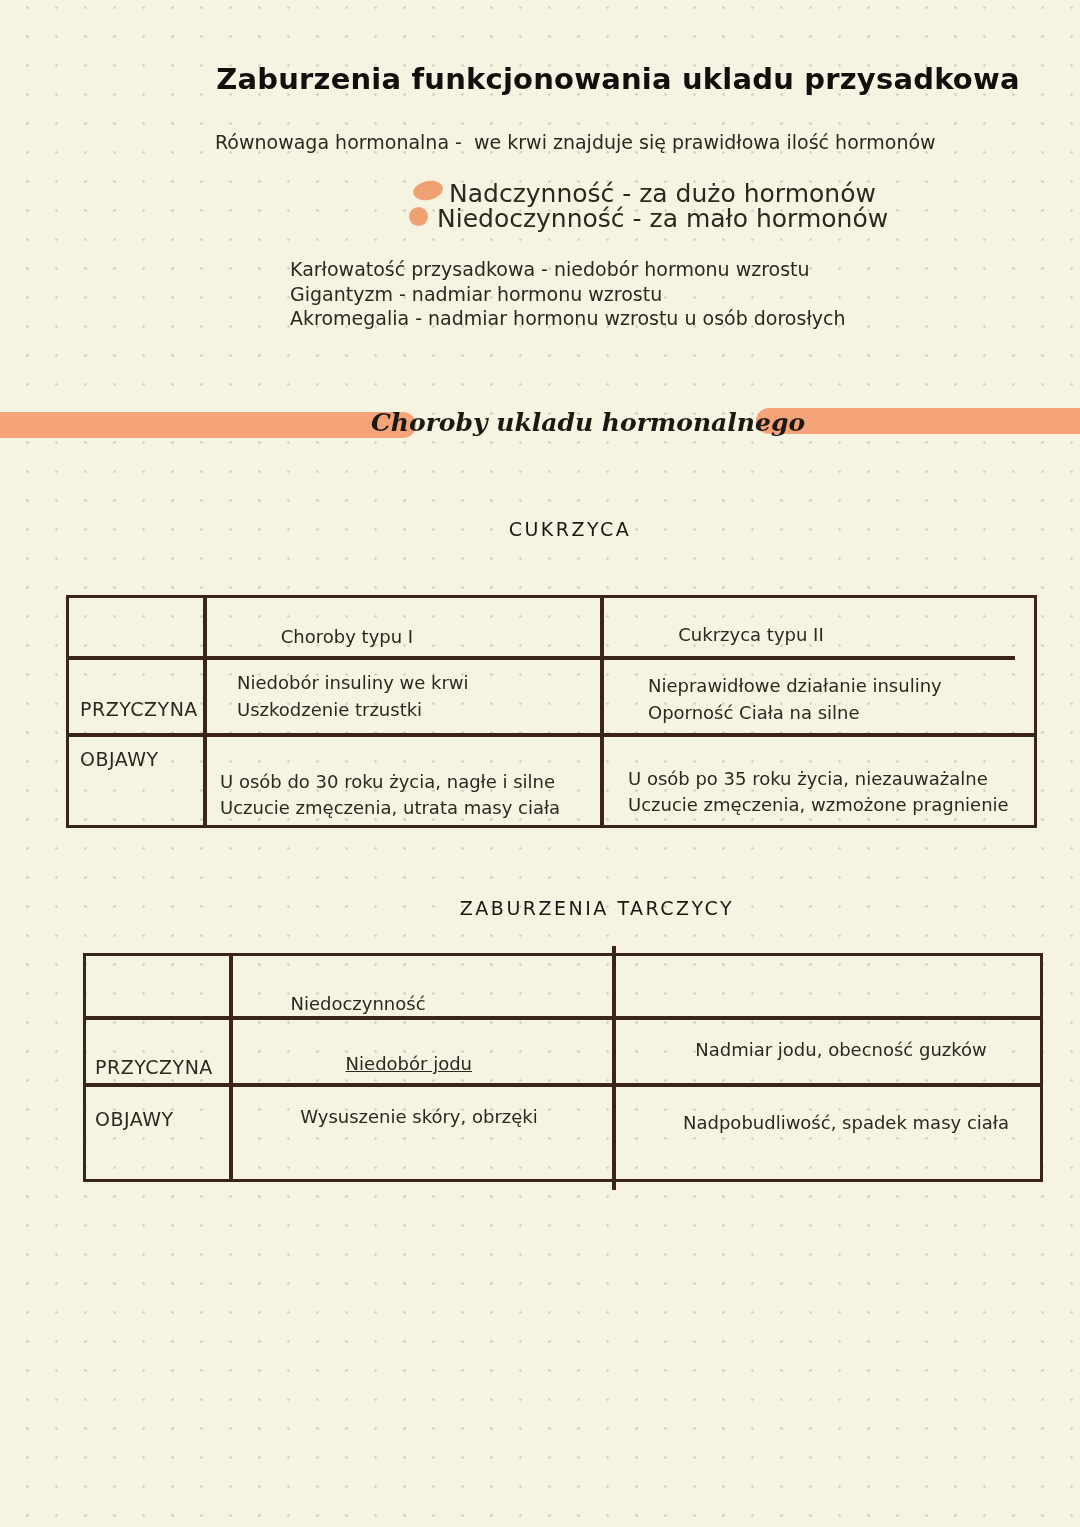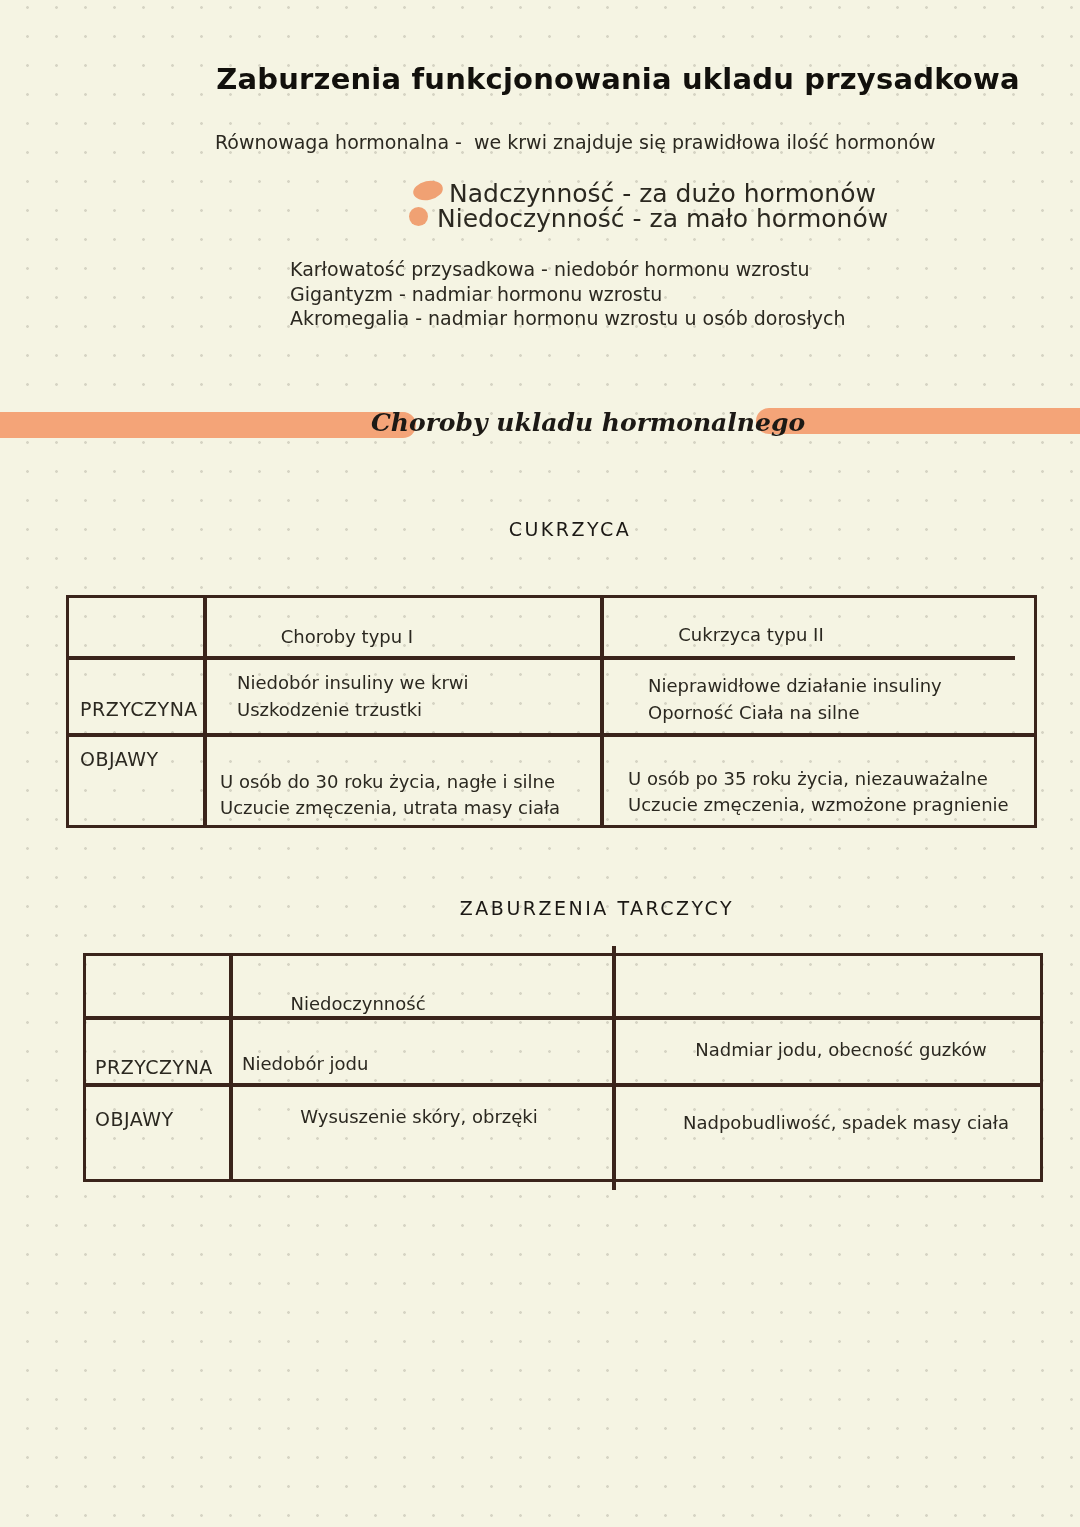--- a/index.html
+++ b/index.html
@@ -77,21 +77,21 @@
   .t1 .cause1{left:171px;top:74px;line-height:27px;}
   .t1 .cause2{left:582px;top:77px;line-height:27px;}
   .t1 .rl2{left:14px;top:153px;}
   .t1 .symp1{left:154px;top:174px;line-height:25.5px;}
   .t1 .symp2{left:562px;top:171px;line-height:25.5px;}
 
   
   .t2 .c1h{left:125px;top:38px;width:300px;text-align:center;}
   .t2 .c2h{left:616px;top:18px;width:300px;text-align:center;}
   .t2 .rl1{left:12px;top:103px;}
-  .t2 .cause1{left:159px;top:98px;width:240px;text-align:left;}
+  .t2 .cause1{left:149px;top:98px;width:240px;text-align:right;text-decoration:underline;}
   .t2 .cause2{left:558px;top:84px;width:400px;text-align:center;}
   .t2 .rl2{left:12px;top:155px;}
   .t2 .symp1{left:186px;top:151px;width:300px;text-align:center;}
   .t2 .symp2{left:563px;top:157px;width:400px;text-align:center;}
 </style>
 </head>
 <body>
 
 <div class="page">
 

